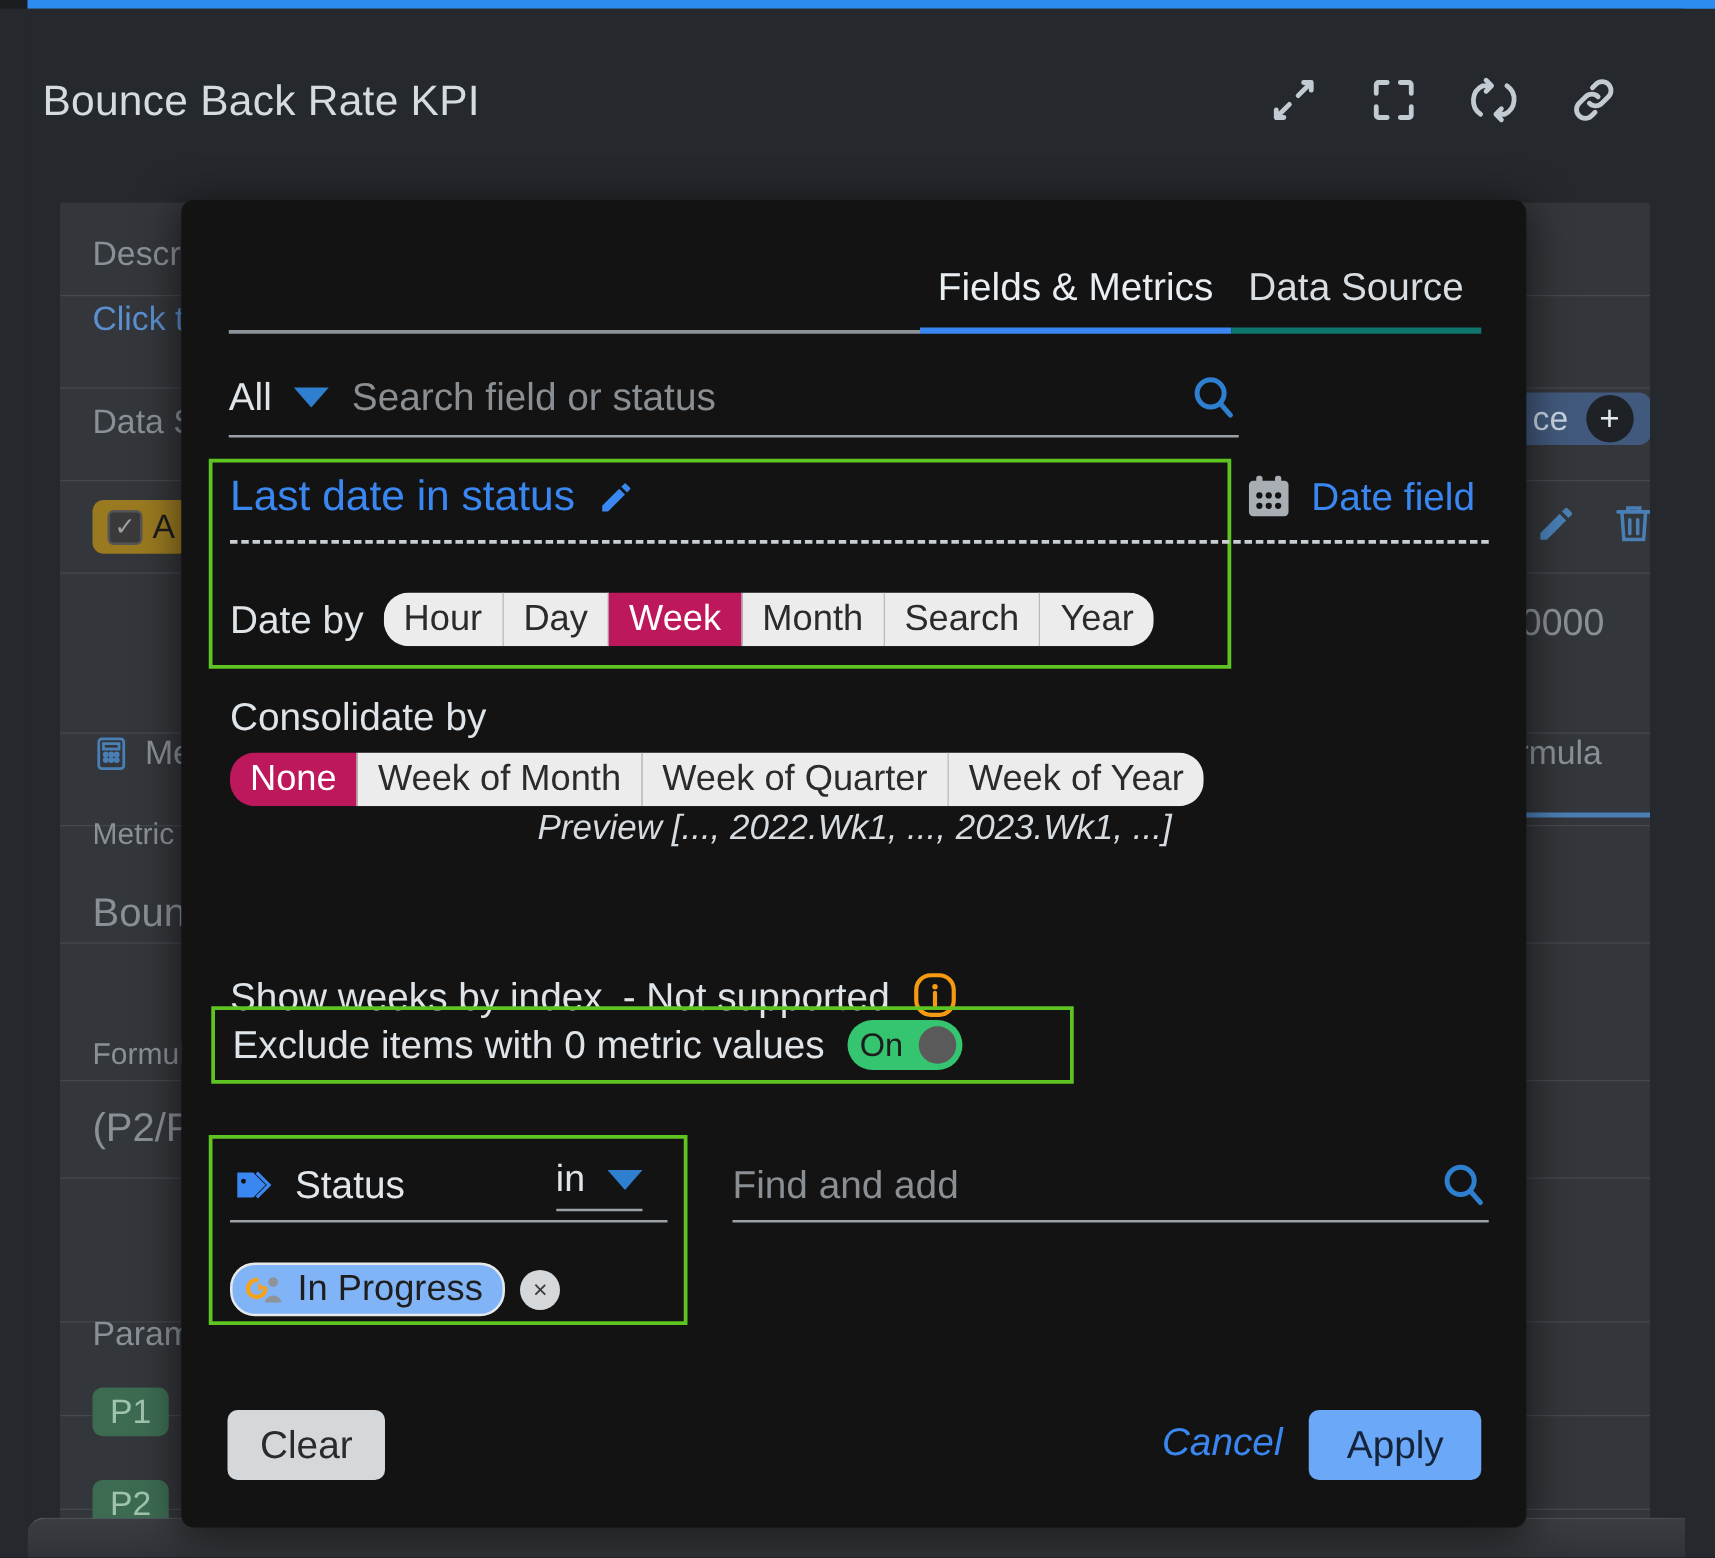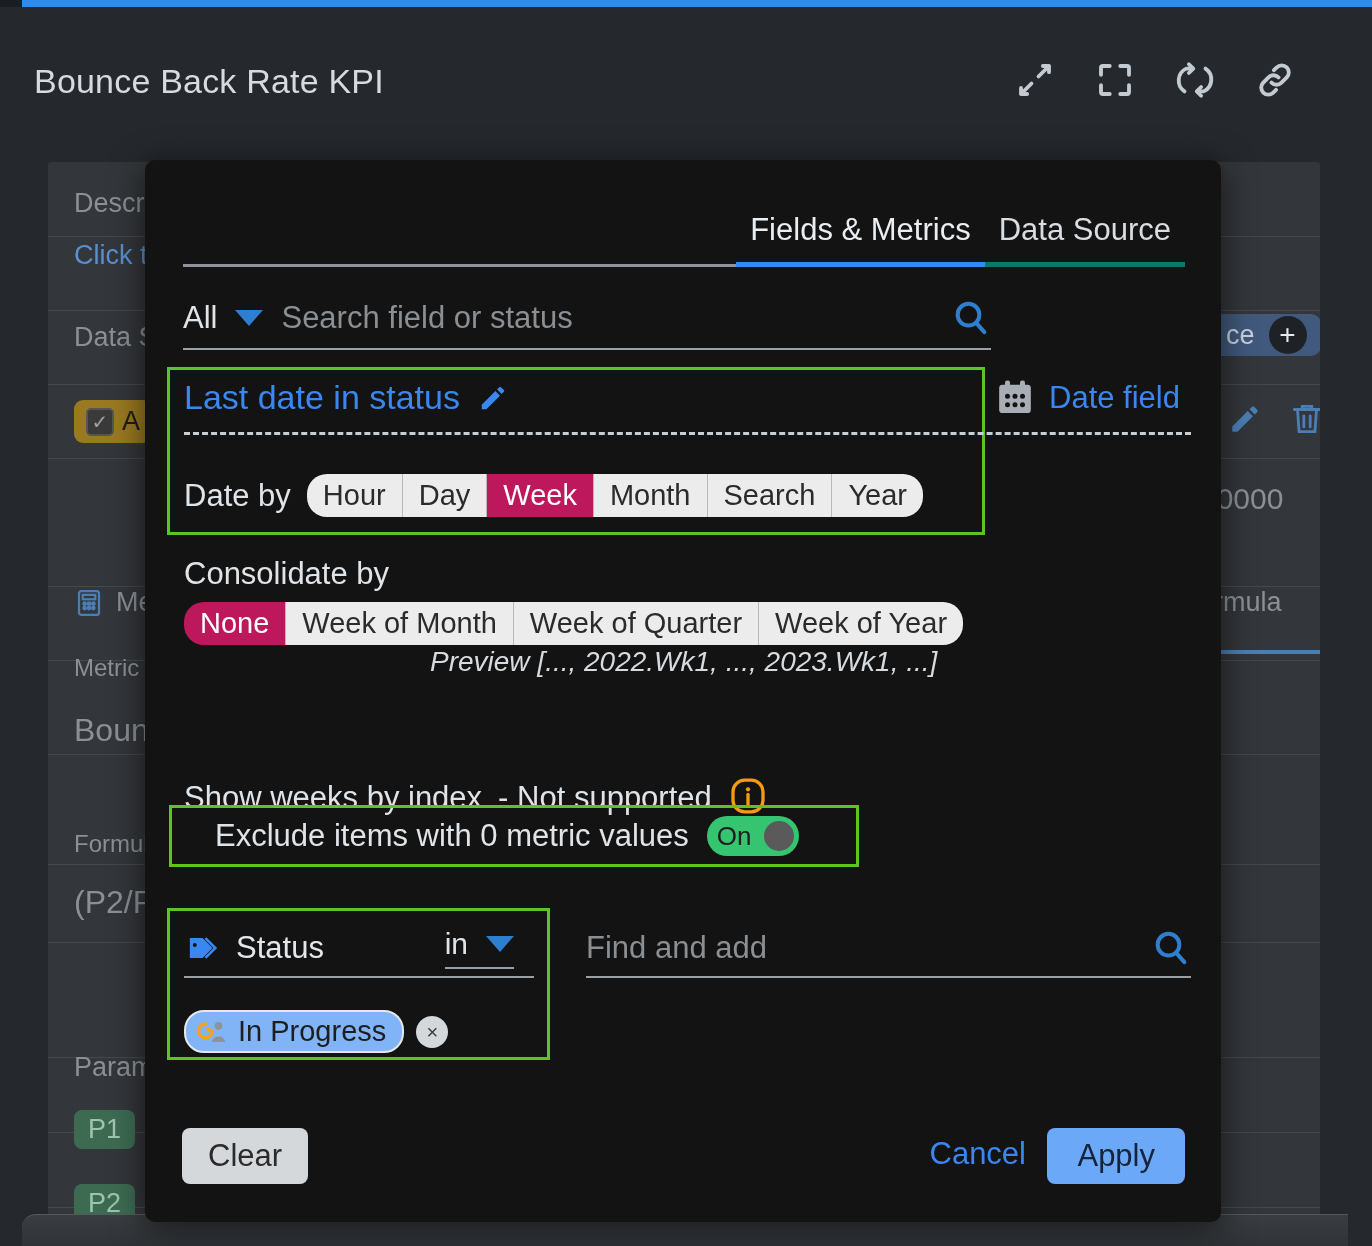--- a/index.html
+++ b/index.html
@@ -161,21 +161,21 @@
     position:absolute; left:184px; top:736px;
     display:flex; align-items:flex-end; gap:16px;margin-top:40px;
   }
   .showweeks-label { font-size:31px; color:#dfe4e9; }
   .showweeks-note { font-size:31px; color:#dfe4e9; }
   .info-icon { width:40px;height:40px;color:#f59b11; }
   .info-icon svg{width:100%;height:100%;display:block;}
 
   .exclude-row {
     position:absolute; left:186px; top:816px;
-    display:flex; align-items:center; gap:18px;margin-left:29px;
+    display:flex; align-items:center; gap:18px;
   }
   .exclude-label { font-size:31px; color:#dfe4e9; white-space:nowrap; }
   .toggle {
     width:92px; height:40px; border-radius:20px; background:#35c46f;
     display:flex; align-items:center; justify-content:space-between;
     padding: 0 5px 0 10px; cursor:pointer;
   }
   .toggle-txt { font-size:26px; color:#1d1d1d; }
   .toggle-knob { width:30px;height:30px;border-radius:50%;background:#5a5a5a; }
 
@@ -218,21 +218,21 @@
   
   .btn-clear {
     position:absolute; left:182px; top:1128px;
     background:#d5d8db; color:#2b2b2b; font-size:31px;
     padding:10px 26px; border-radius:8px; border:none; cursor:pointer;
     font-family:"Liberation Sans", sans-serif;
   }
   .btn-cancel {
     position:absolute; right:240px; top:1136px;
     background:transparent; color:#3a87f2; font-size:31px; border:none;
-    cursor:pointer; font-family:"Liberation Sans", sans-serif;
+    cursor:pointer; font-family:"Liberation Sans", sans-serif;font-style:italic;
   }
   .btn-apply {
     position:absolute; right:42px; top:1128px;
     background:#6ba8f7; color:#15243a; font-size:31px;
     padding:10px 30px; border-radius:8px; border:none; cursor:pointer;
     font-family:"Liberation Sans", sans-serif;
   }
 </style>
 </head>
 <body>

